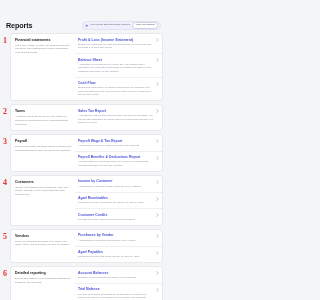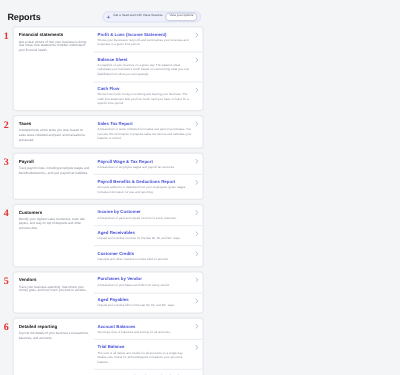--- a/index.html
+++ b/index.html
@@ -2,21 +2,21 @@
 <html><head>
 <meta charset="utf-8">
 <style>
   * { box-sizing: border-box; margin: 0; padding: 0; }
   html, body {
     width: 166px; height: 300px;
     background: #f4f5f7;
     font-family: "Liberation Sans", sans-serif;
     overflow: hidden;
   }
-  .page { width: 166px; height: 300px; background: #f4f5f7; padding: 8px 3px 0 3px; }
+  .page { width: 166px; height: 300px; background: #f4f5f7; padding: 20px 3px 0 3px; }
 
   
   .header {
     display: flex; align-items: center; justify-content: space-between;
     padding: 1px 2px 3px 3px;
   }
   .page-title {
     font-size: 7.2px; font-weight: bold; color: #14161a; letter-spacing: -0.1px;
   }
   .banner {

